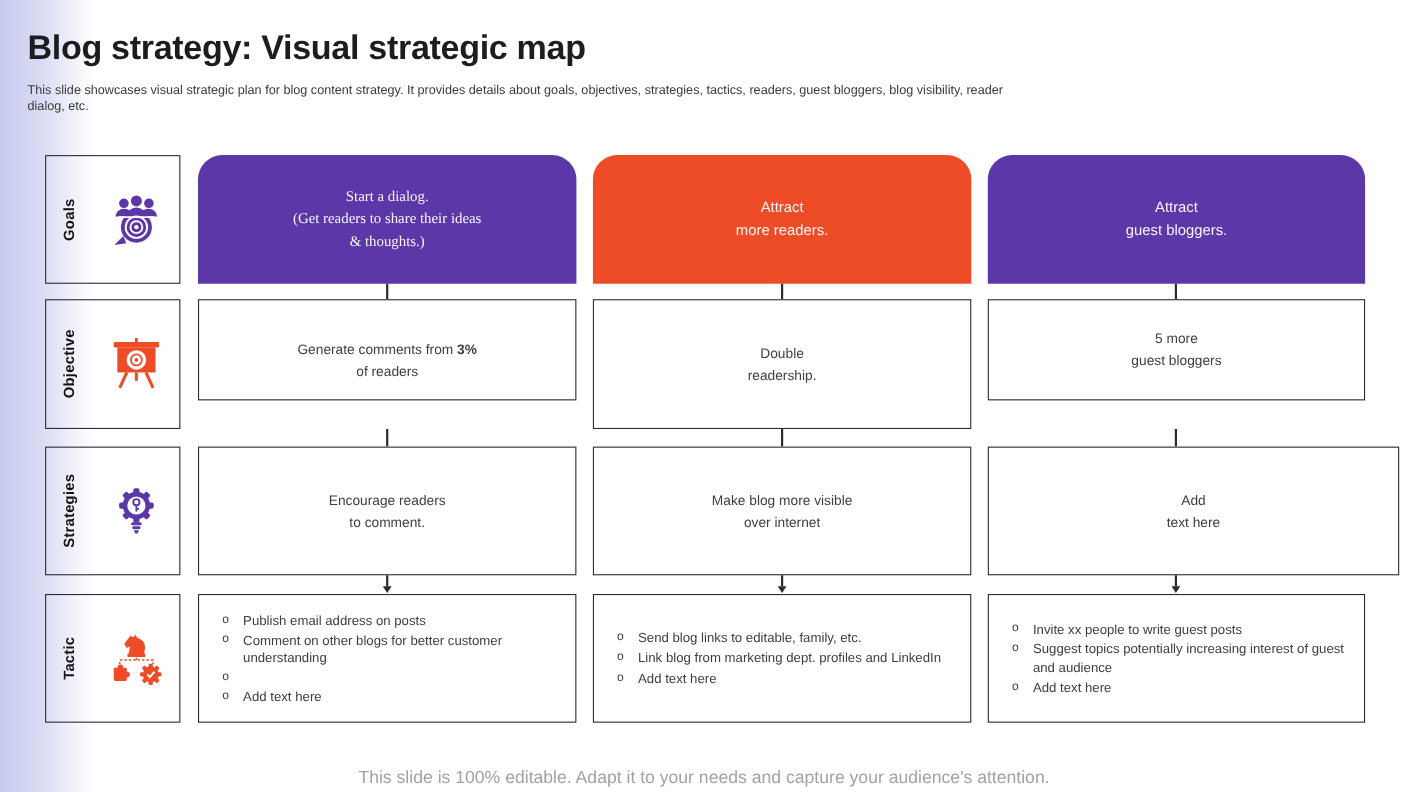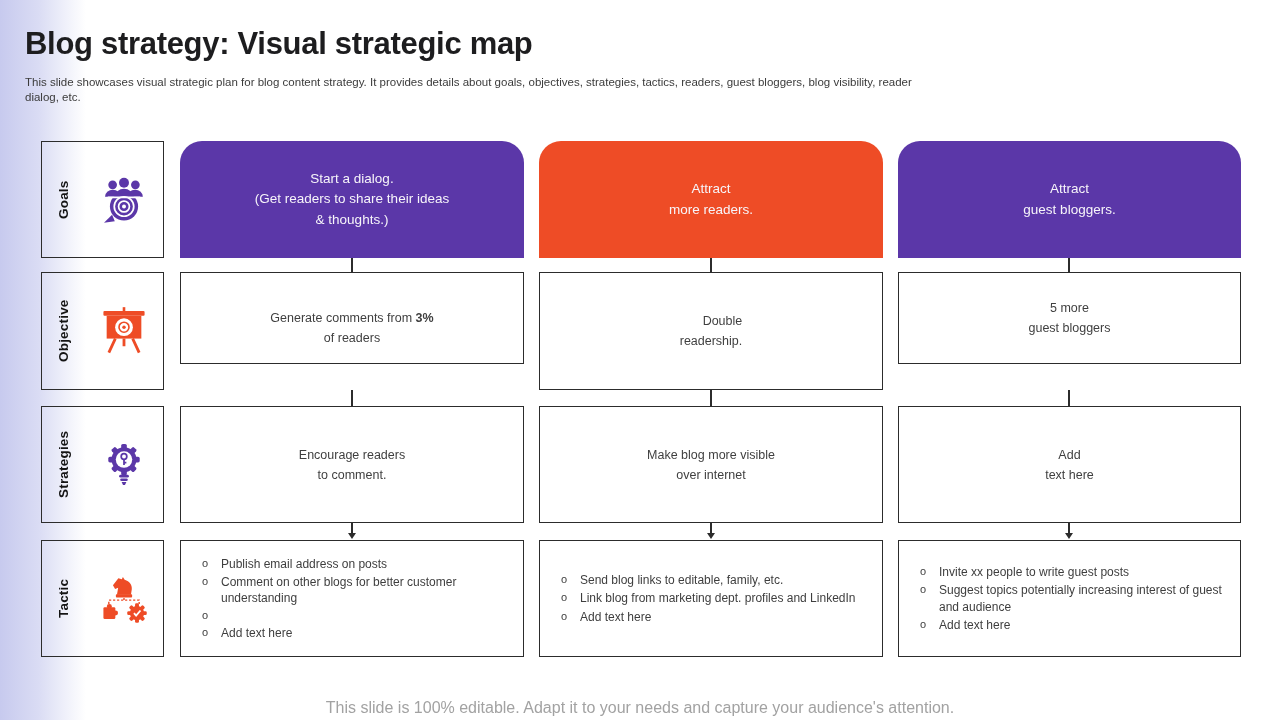--- a/index.html
+++ b/index.html
@@ -147,52 +147,52 @@
           <rect x="-1.8" y="-9" width="3.6" height="18" rx="1.2" transform="rotate(45)" fill="#ee4c26"></rect>
           <rect x="-1.8" y="-9" width="3.6" height="18" rx="1.2" transform="rotate(90)" fill="#ee4c26"></rect>
           <rect x="-1.8" y="-9" width="3.6" height="18" rx="1.2" transform="rotate(135)" fill="#ee4c26"></rect>
           <circle r="6.6" fill="#ee4c26"></circle>
           <path d="M-2.8 0 L-0.8 2.3 L3.2 -2.4" stroke="#fff" stroke-width="1.7" fill="none"></path>
         </g>
       </svg>
     </div>
   </div>
 
-  <div class="goal-box" style="left: 180px; width: 344px; background: rgb(91, 55, 168);">Start a dialog.
+  <div class="goal-box" style="left: 180px; width: 344px; background: rgb(91, 55, 168); font-family: Liberation Serif, serif;">Start a dialog.
 (Get readers to share their ideas
 &amp; thoughts.)</div>
   <div class="goal-box" style="left: 539px; width: 344px; background: rgb(238, 76, 38);">Attract
 more readers.</div>
   <div class="goal-box" style="left: 898px; width: 343px; background: rgb(91, 55, 168);">Attract
 guest bloggers.</div>
 
   <div class="connector" style="left:351px;top:258px;height:14px;"></div>
   <div class="connector" style="left:710px;top:258px;height:14px;"></div>
   <div class="connector" style="left:1068px;top:258px;height:14px;"></div>
 
   <div class="plain-box" style="left:180px;top:272px;width:344px;height:92px;">
     <div>
       <span>Generate comments from </span><span class="obj-bold">3%</span><span>
 of readers</span>
     </div>
   </div>
-  <div class="plain-box" style="left:539px;top:272px;width:344px;height:118px;text-align:right;">Double
+  <div class="plain-box" style="left:539px;top:272px;width:344px;height:118px;">Double
 readership.</div>
   <div class="plain-box" style="left:898px;top:272px;width:343px;height:92px;">5 more
 guest bloggers</div>
 
   <div class="connector" style="left:351px;top:390px;height:16px;"></div>
   <div class="connector" style="left:710px;top:390px;height:16px;"></div>
   <div class="connector" style="left:1068px;top:390px;height:16px;"></div>
 
   <div class="plain-box" style="left:180px;top:406px;width:344px;height:117px;">Encourage readers
 to comment.</div>
   <div class="plain-box" style="left:539px;top:406px;width:344px;height:117px;">Make blog more visible
 over internet</div>
-  <div class="plain-box" style="left:898px;top:406px;width:343px;height:117px;">Add
+  <div class="plain-box" style="left:898px;top:406px;width:374px;height:117px;">Add
 text here</div>
 
   <div class="connector arrow" style="left:351px;top:523px;height:10px;"></div>
   <div class="connector arrow" style="left:710px;top:523px;height:10px;"></div>
   <div class="connector arrow" style="left:1068px;top:523px;height:10px;"></div>
 
   <div class="tactic-box" style="left:180px;width:344px;">
     <ul class="tactic-list">
       <li>
           <span class="bullet-marker">o</span>

